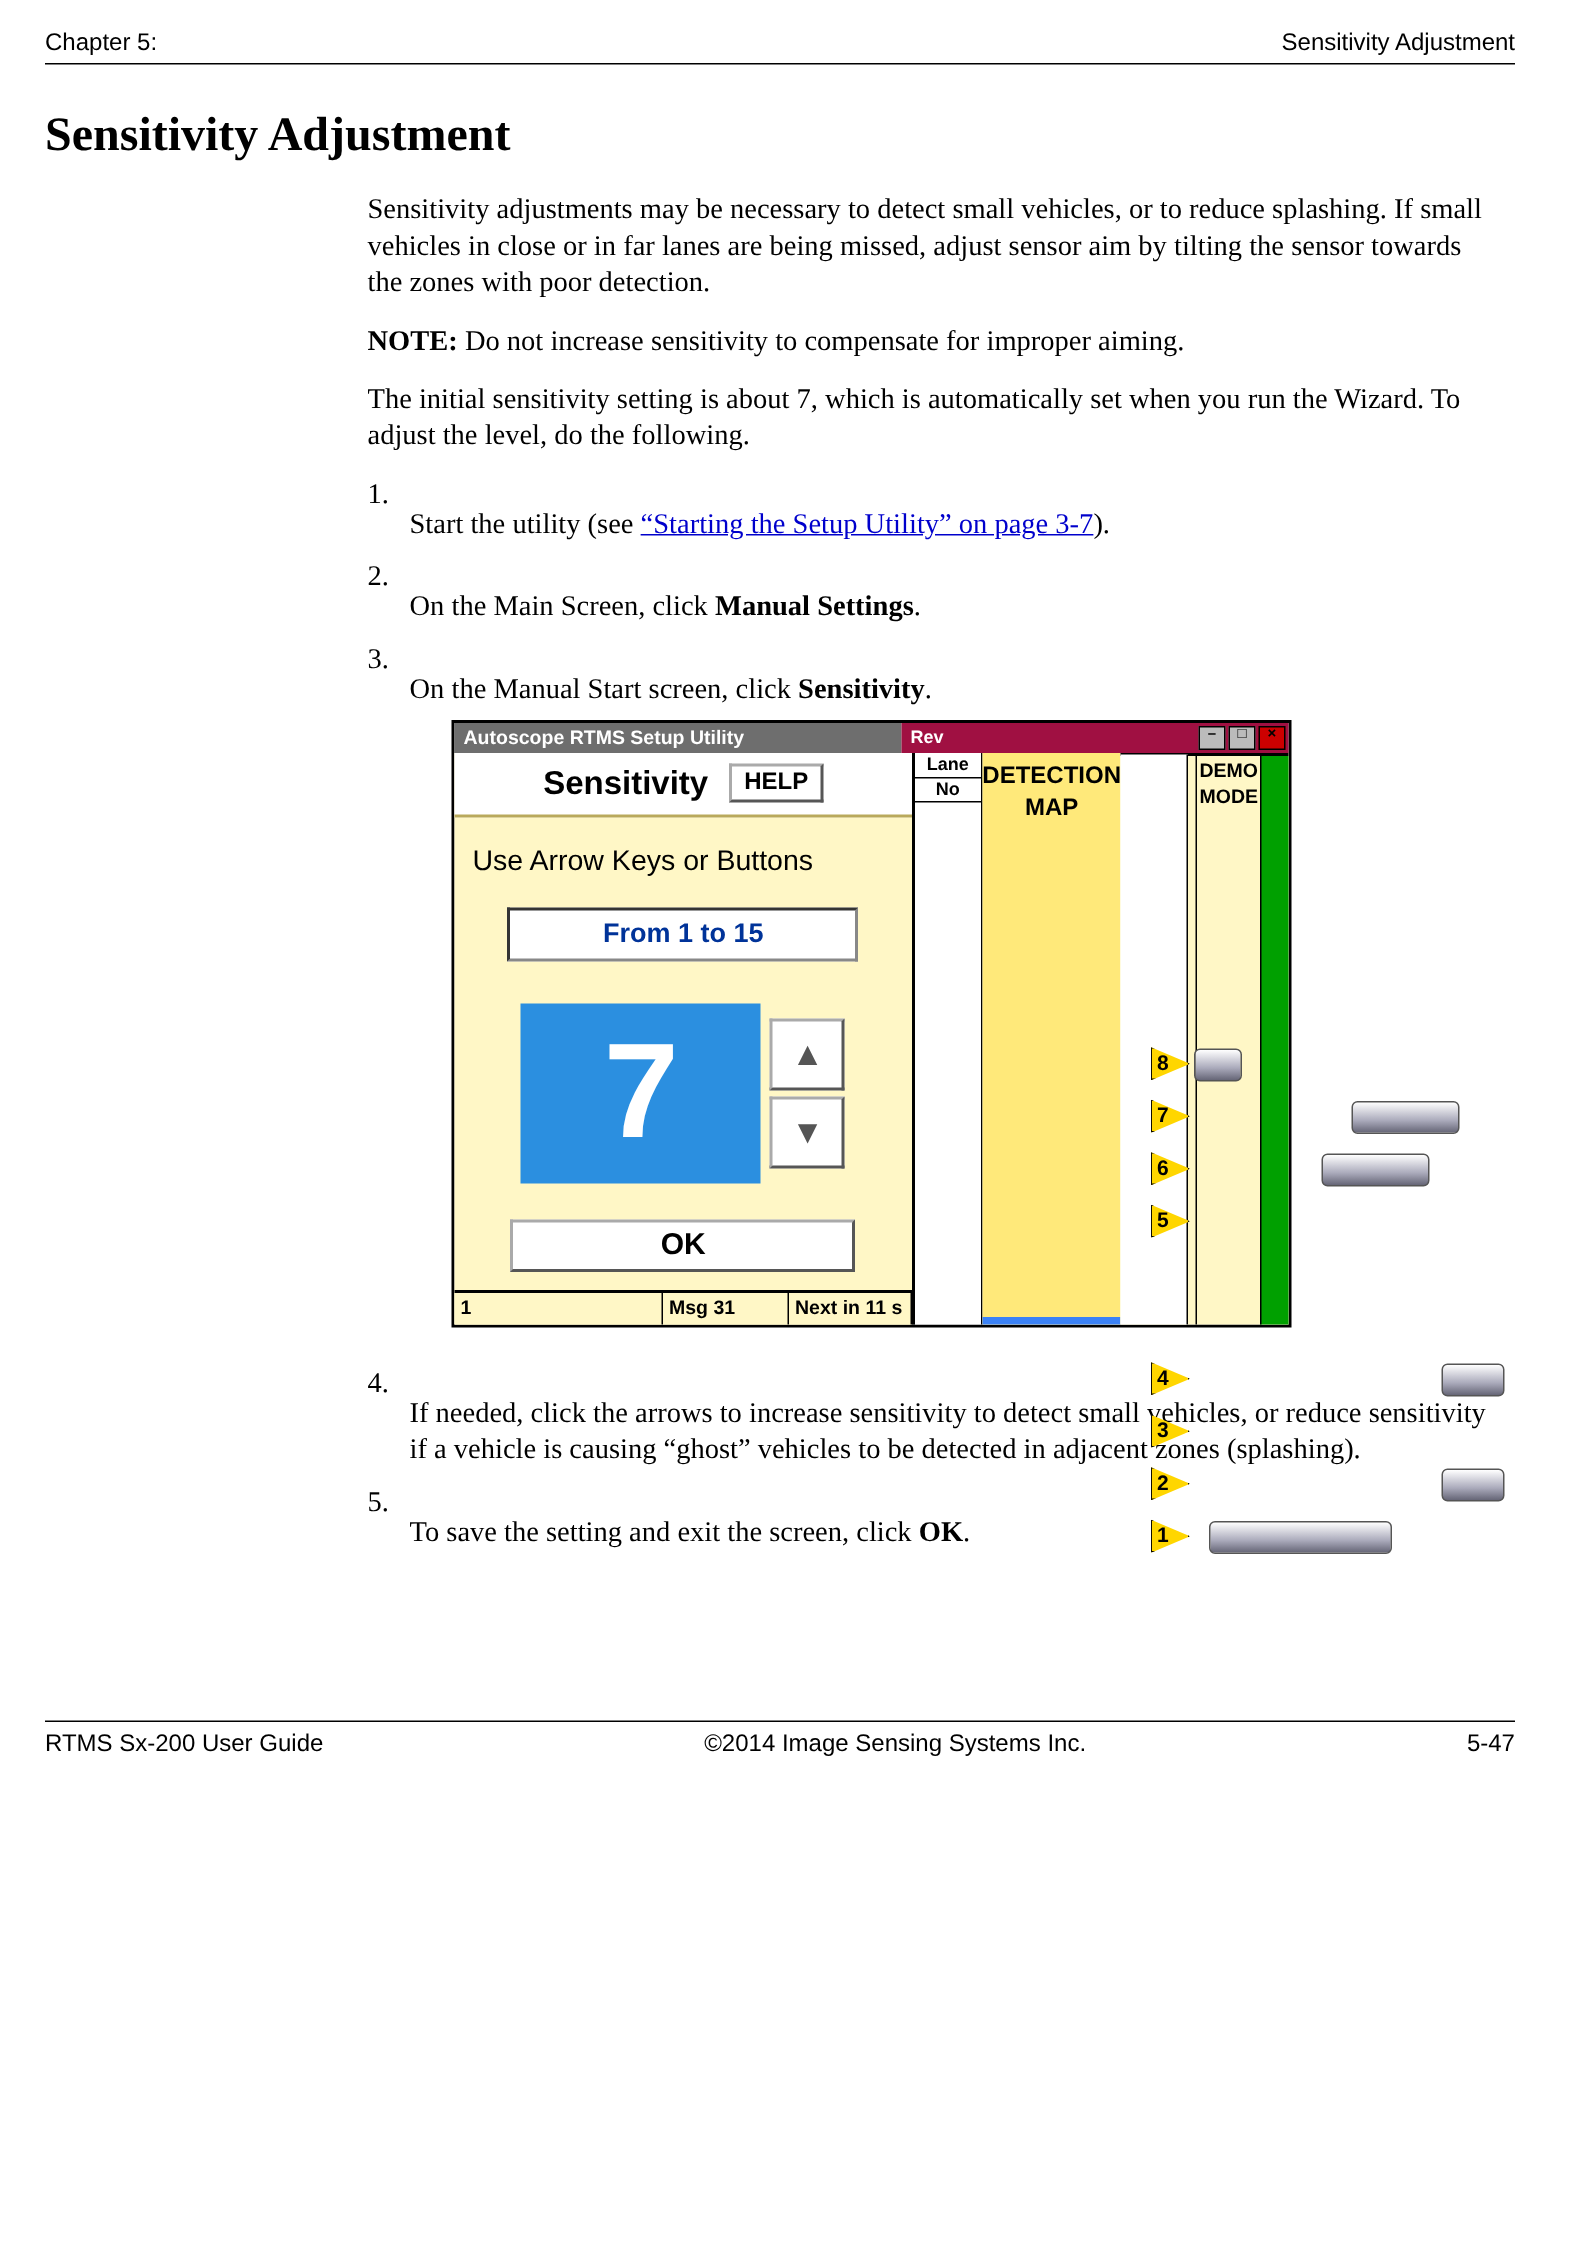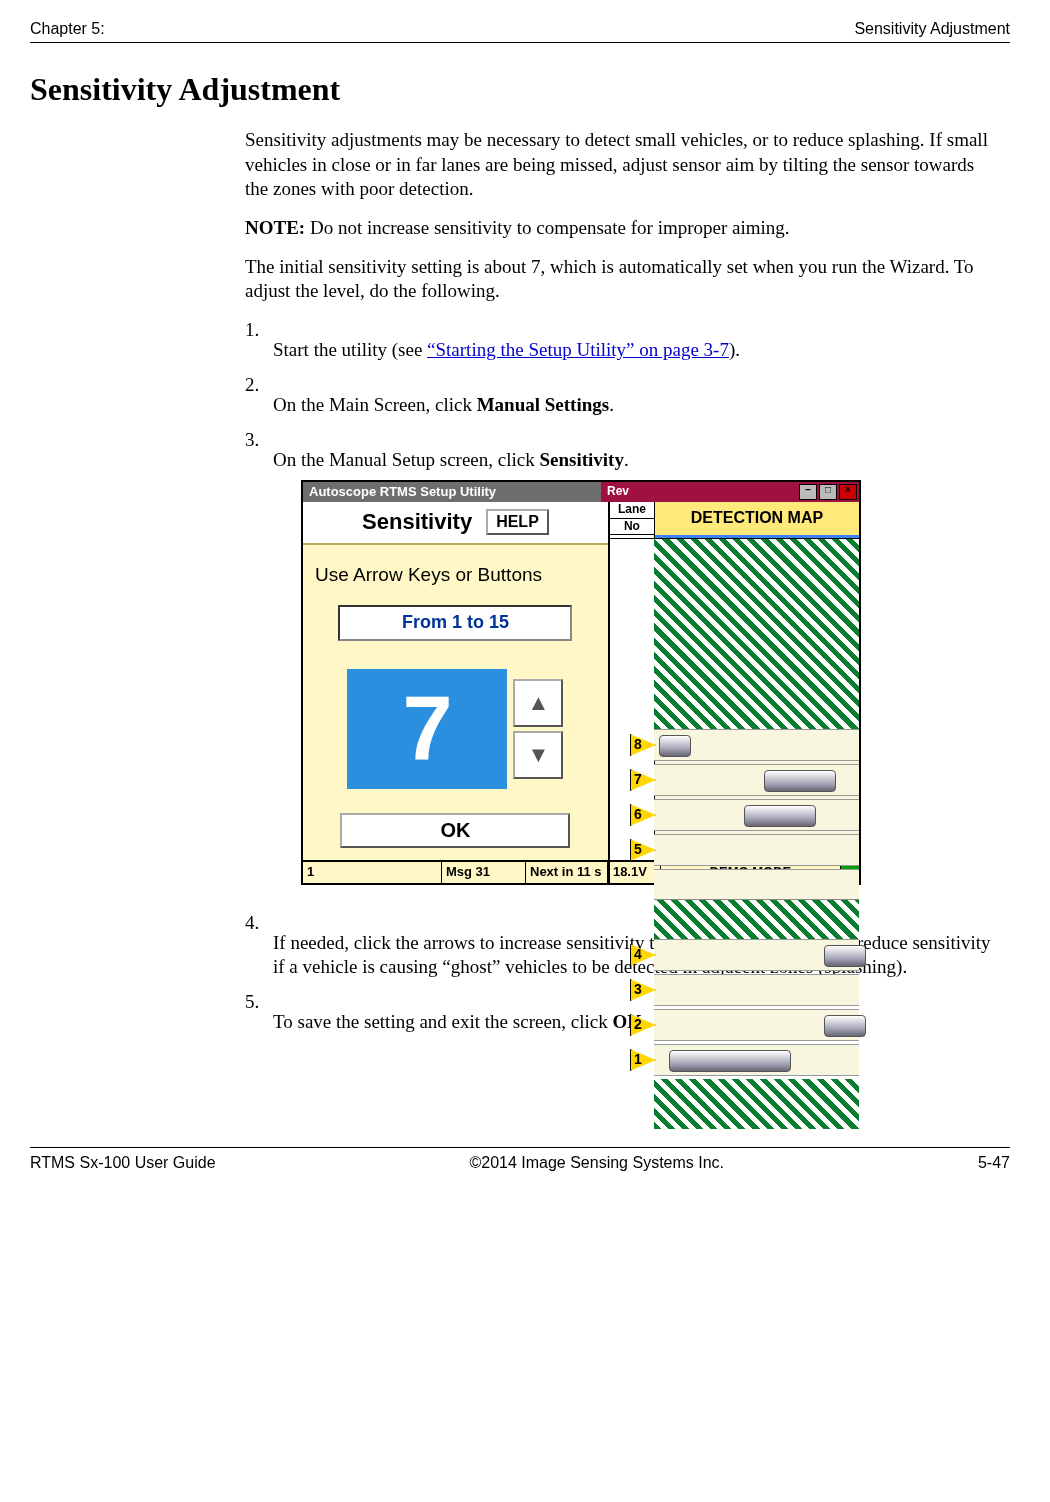--- a/index.html
+++ b/index.html
@@ -221,21 +221,21 @@
     padding: 2px 4px;
   }
   .ls-1 { width: 130px; }
   .ls-2 { width: 75px; }
   .ls-3 { flex:1; border-right:none; }
 
   
   .right-panel {
     width: 250px;
     display:flex;
-    flex-direction: column;
+    flex-direction: row;
     border-left: 2px solid #000;
   }
   .rp-header {
     display:flex;
     background:#fff;
   }
   .rp-lane-no {
     width: 44px;
     border-right: 1px solid #000;
     font-size: 12px;
@@ -243,21 +243,21 @@
     text-align: center;
   }
   .rp-lane-no div { border-bottom:1px solid #000; }
   .rp-title {
     flex:1;
     background: #ffe97a;
     font-weight: bold;
     font-size: 16px;
     text-align:center;
     padding: 6px 0;
-    border-bottom:3px solid #3b82f6;
+    border-bottom:5px solid #3b82f6;
   }
   .rp-map {
     flex:1;
     position: relative;
     background: #f8f6de;
     border-top:1px solid #000;
   }
   .rp-map-inner {
     position:absolute;
     left:44px;
@@ -374,21 +374,21 @@
       </li>
       <li>
         <span class="num">2.</span>
         <span class="txt">
           <span>On the Main Screen, click </span><span class="bold">Manual Settings</span><span>.</span>
         </span>
       </li>
       <li>
         <span class="num">3.</span>
         <span class="txt">
-          <span>On the Manual Setup screen, click </span><span class="bold">Sensitivity</span><span>.</span>
+          <span>On the Manual Start screen, click </span><span class="bold">Sensitivity</span><span>.</span>
 
           
           <div class="app-window">
             <div class="app-titlebar">
               <div class="app-title-left">Autoscope RTMS Setup Utility</div>
               <div class="app-title-right">
                 <span class="rev-text">Rev</span>
                 <div class="win-controls">
                   <div class="win-btn">–</div>
                   <div class="win-btn">□</div>
@@ -499,17 +499,17 @@
       <li>
         <span class="num">5.</span>
         <span class="txt">
           <span>To save the setting and exit the screen, click </span><span class="bold">OK</span><span>.</span>
         </span>
       </li>
     </ol>
   </div>
 
   <div class="footer-row">
-    <span>RTMS Sx-100 User Guide</span>
+    <span>RTMS Sx-200 User Guide</span>
     <span>©2014 Image Sensing Systems Inc.</span>
     <span>5-47</span>
   </div>
 </div>
 
 </body></html>

